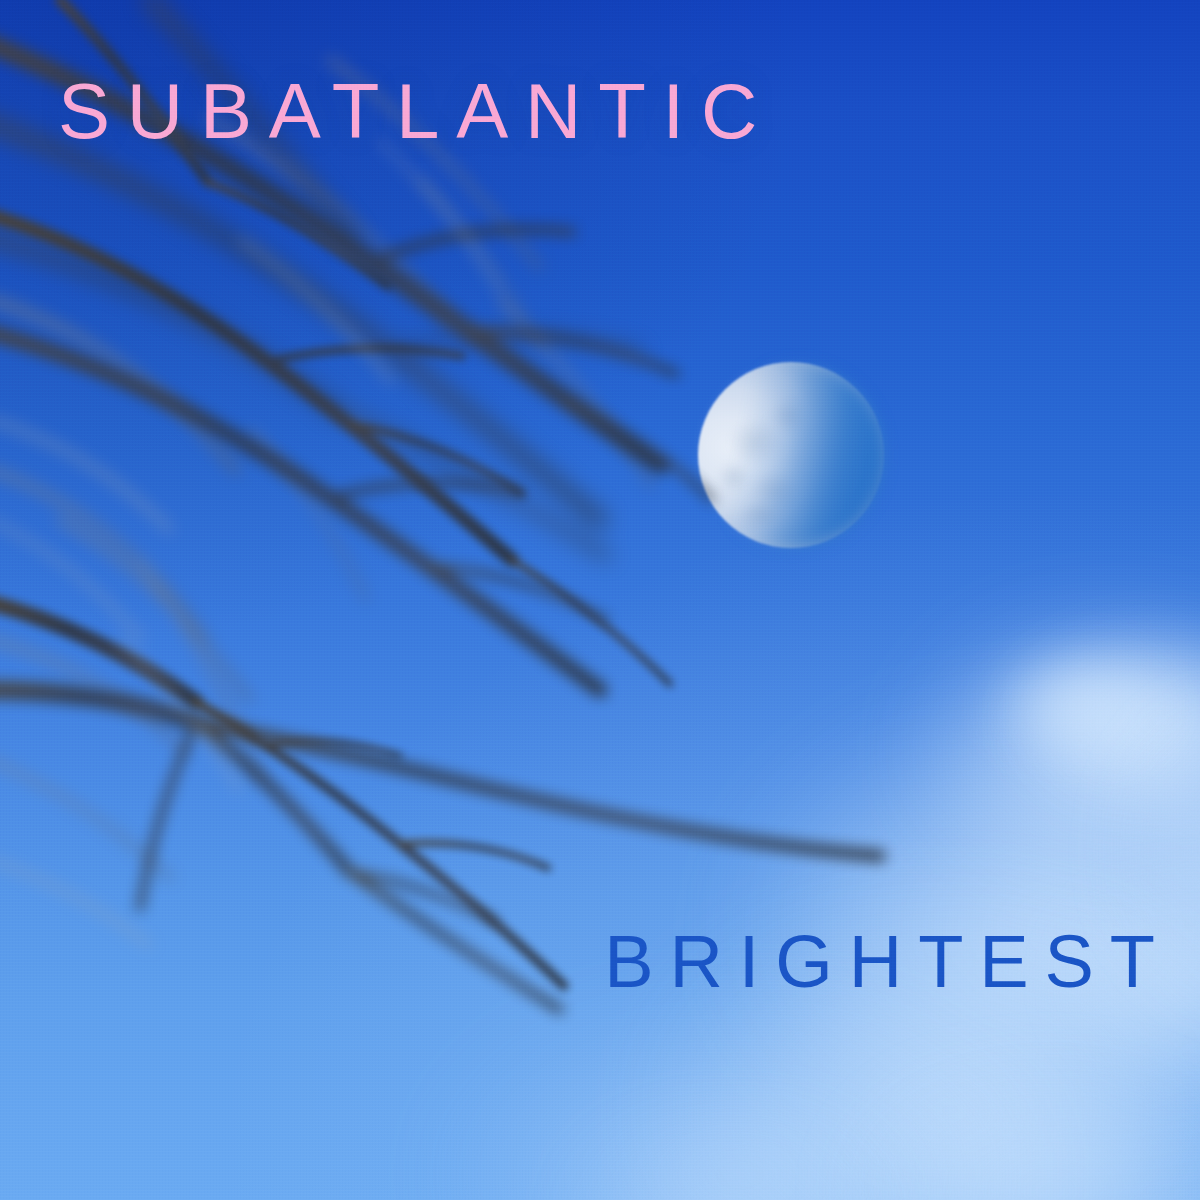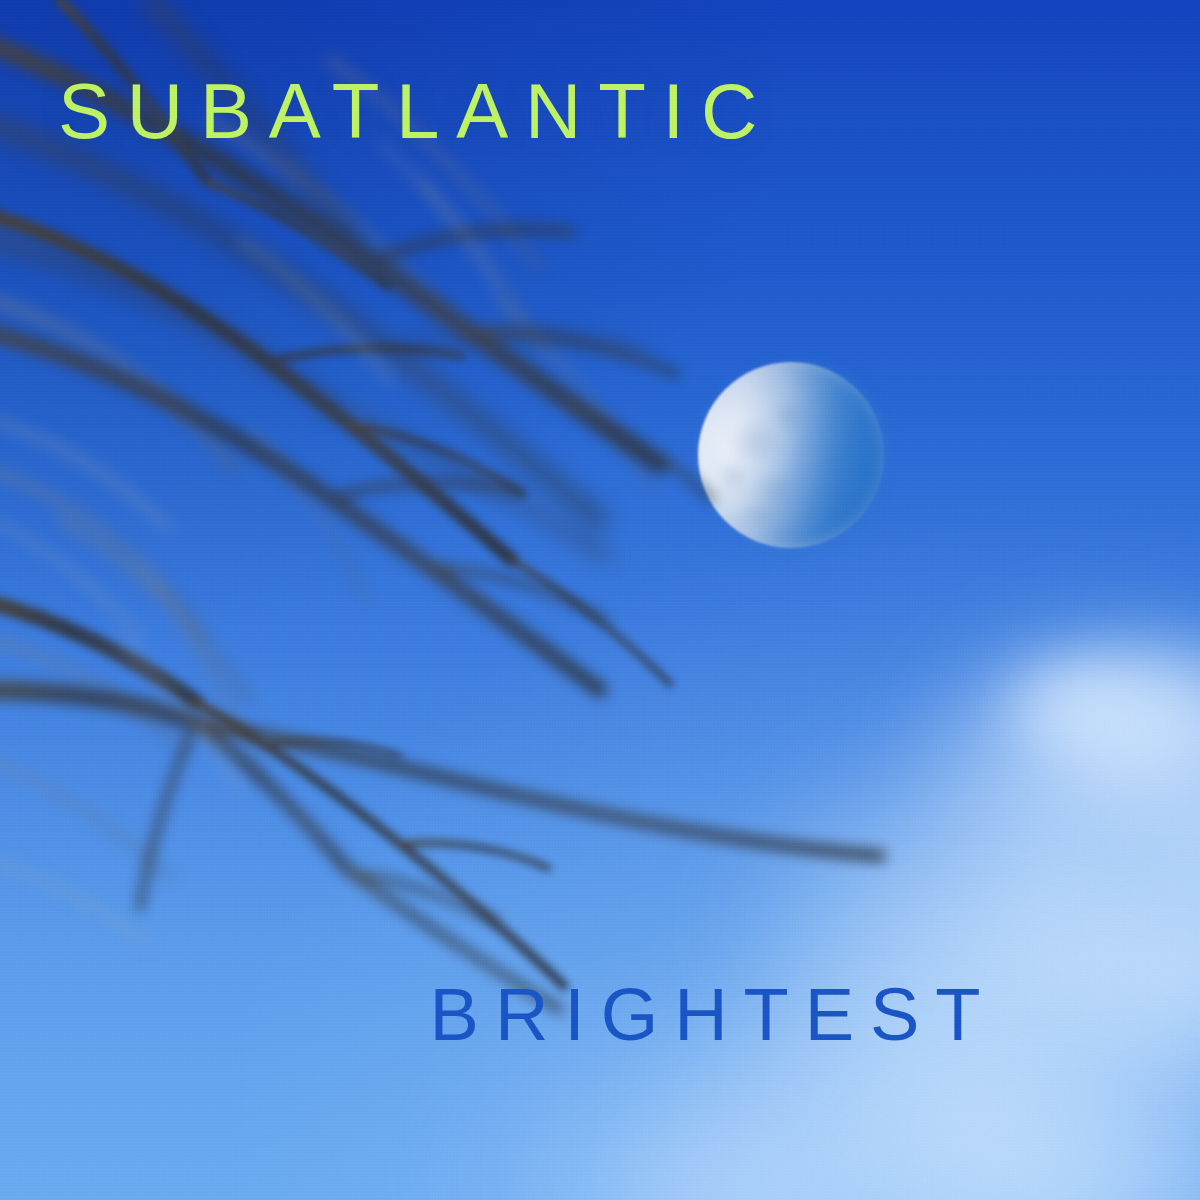--- a/index.html
+++ b/index.html
@@ -134,32 +134,32 @@
 
   
   .artist-name {
     position: absolute;
     left: 58px;
     top: 72px;
     font-size: 78px;
     line-height: 1;
     font-weight: 300;
     letter-spacing: 0.215em;
-    color: #bef264;
+    color: #f9a8d4;
     white-space: nowrap;
     -webkit-font-smoothing: antialiased;
     text-shadow: 0 0 26px rgba(20,60,150,0.22);
   }
 
   .album-title {
     position: absolute;
     right: 45px;
-    top: 972px;
+    top: 919px;
     width: 900px;
-    text-align: center;
+    text-align: right;
     white-space: nowrap;
   }
   .album-title .line {
     display: block;
     font-size: 74px;
     line-height: 1.17;
     font-weight: 300;
     letter-spacing: 0.215em;
     color: #1a55c6;
     -webkit-font-smoothing: antialiased;

